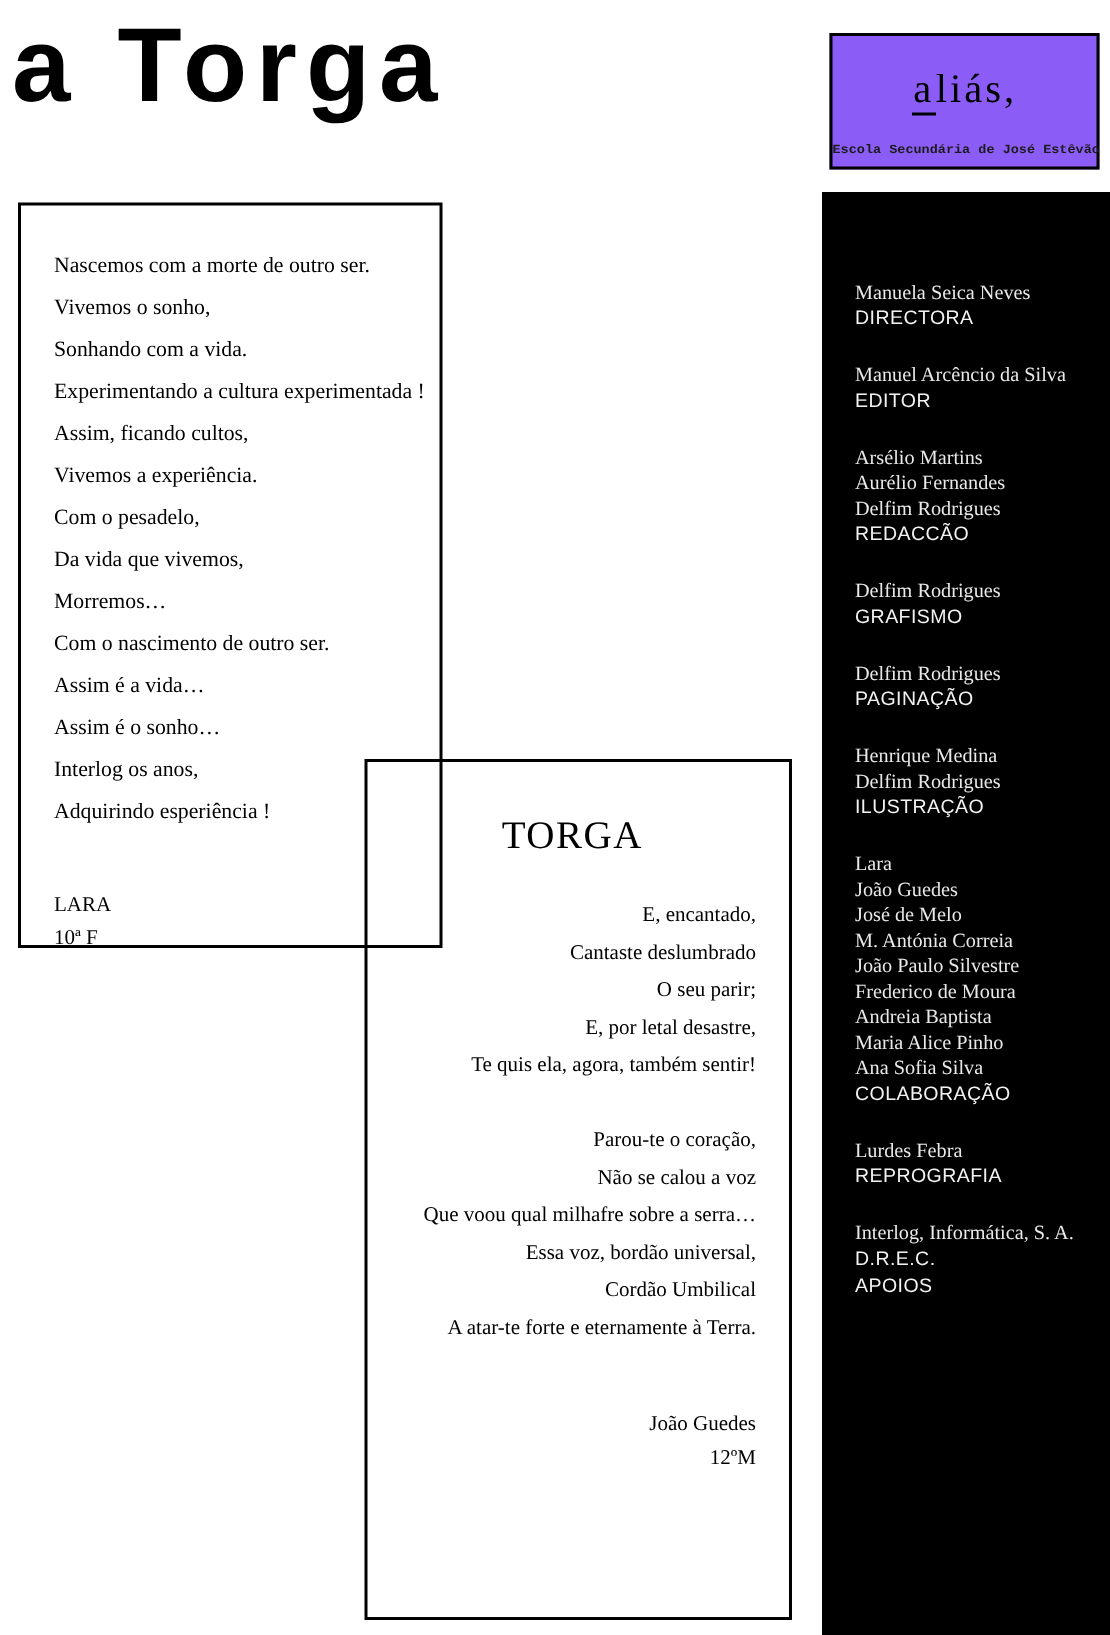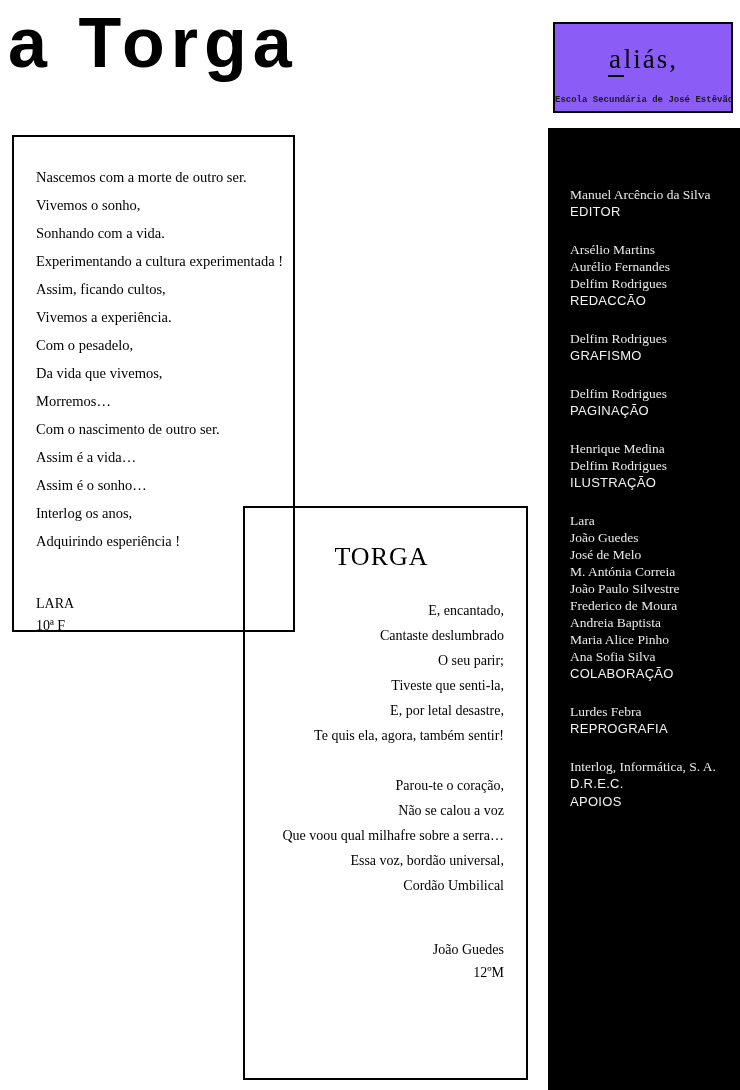--- a/index.html
+++ b/index.html
@@ -181,20 +181,24 @@
 
 <div class="logo-box">
   <div class="logo-word">
     <span class="ul">a</span><span>liás,</span>
   </div>
   <div class="logo-sub">Escola Secundária de José Estêvão</div>
 </div>
 
 <div class="sidebar">
 
+  <div class="staff-group">
+    <div class="staff-name">Manuela Seica Neves</div>
+    <div class="staff-role">DIRECTORA</div>
+  </div>
 
   <div class="staff-group">
     <div class="staff-name">Manuel Arcêncio da Silva</div>
     <div class="staff-role">EDITOR</div>
   </div>
 
   <div class="staff-group">
     <div class="staff-name">Arsélio Martins</div>
     <div class="staff-name">Aurélio Fernandes</div>
     <div class="staff-name">Delfim Rodrigues</div>
@@ -262,26 +266,26 @@
     <div class="sig-line">LARA</div>
     <div class="sig-line">10ª F</div>
   </div>
 </div>
 
 <div class="poem-box-2">
   <div class="poem2-title">TORGA</div>
   <div class="poem2-line">E, encantado,</div>
   <div class="poem2-line">Cantaste deslumbrado</div>
   <div class="poem2-line">O seu parir;</div>
-  <div class="poem2-line">Tiveste que senti-la,</div>
   <div class="poem2-line">E, por letal desastre,</div>
   <div class="poem2-line">Te quis ela, agora, também sentir!</div>
   <div class="poem2-line blank"></div>
   <div class="poem2-line">Parou-te o coração,</div>
   <div class="poem2-line">Não se calou a voz</div>
   <div class="poem2-line">Que voou qual milhafre sobre a serra…</div>
   <div class="poem2-line">Essa voz, bordão universal,</div>
   <div class="poem2-line">Cordão Umbilical</div>
+  <div class="poem2-line">A atar-te forte e eternamente à Terra.</div>
   <div class="poem2-sig">
     <div>João Guedes</div>
     <div>12ºM</div>
   </div>
 </div>
 
 </body></html>

